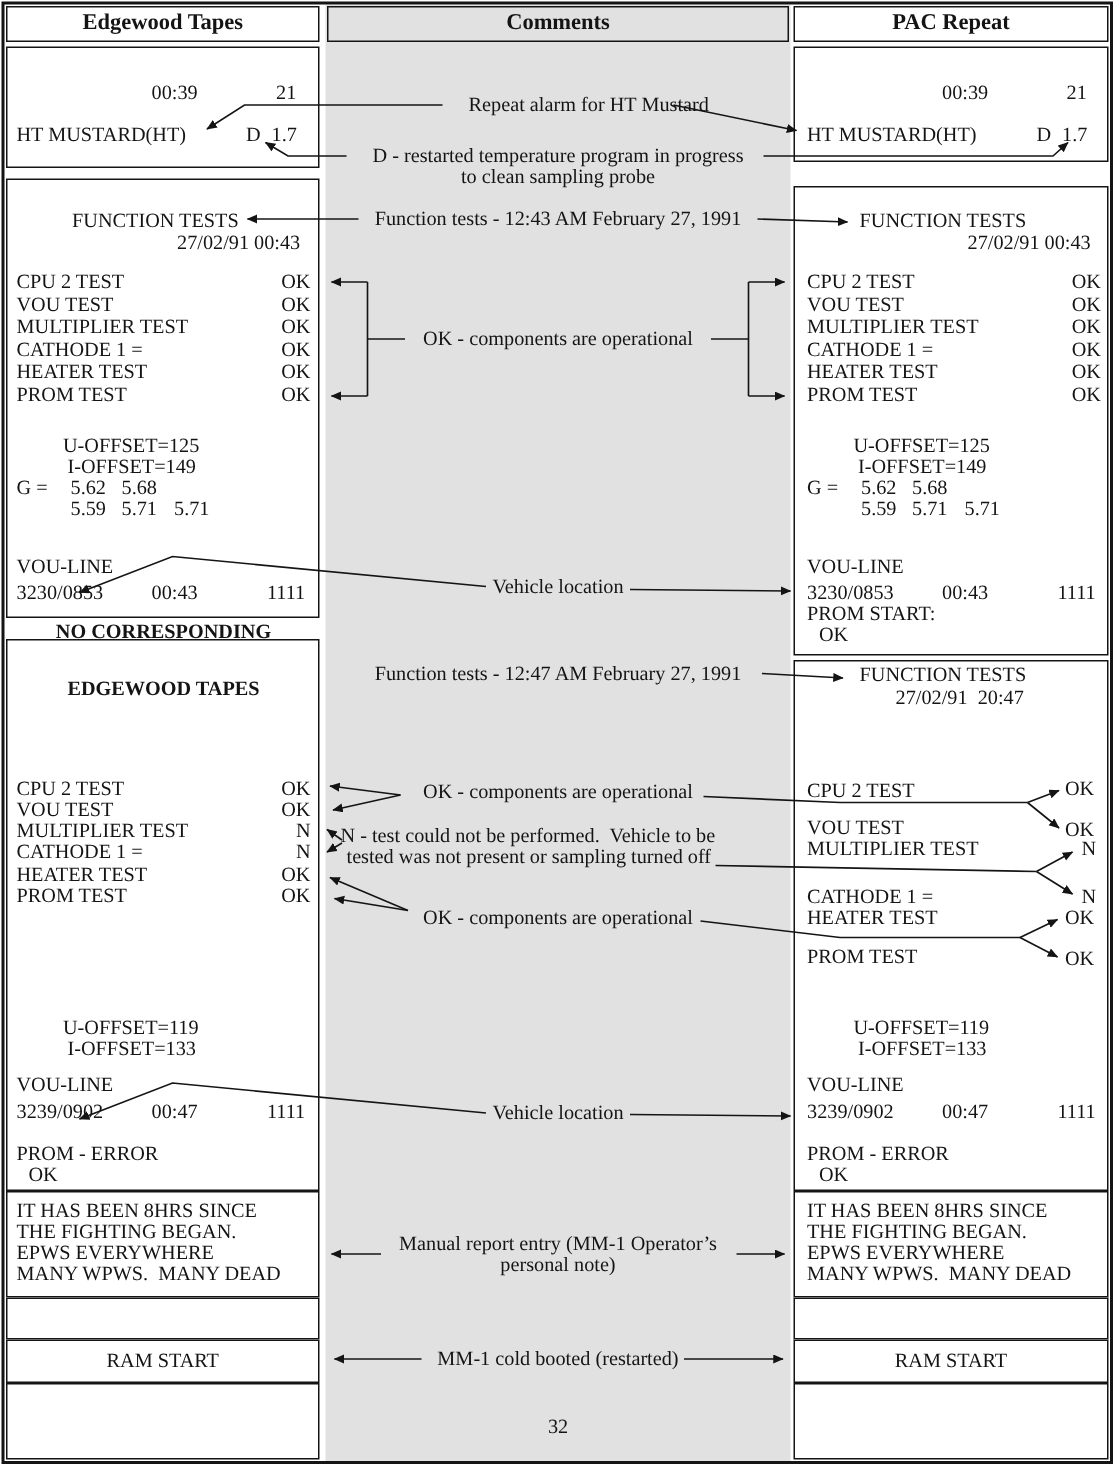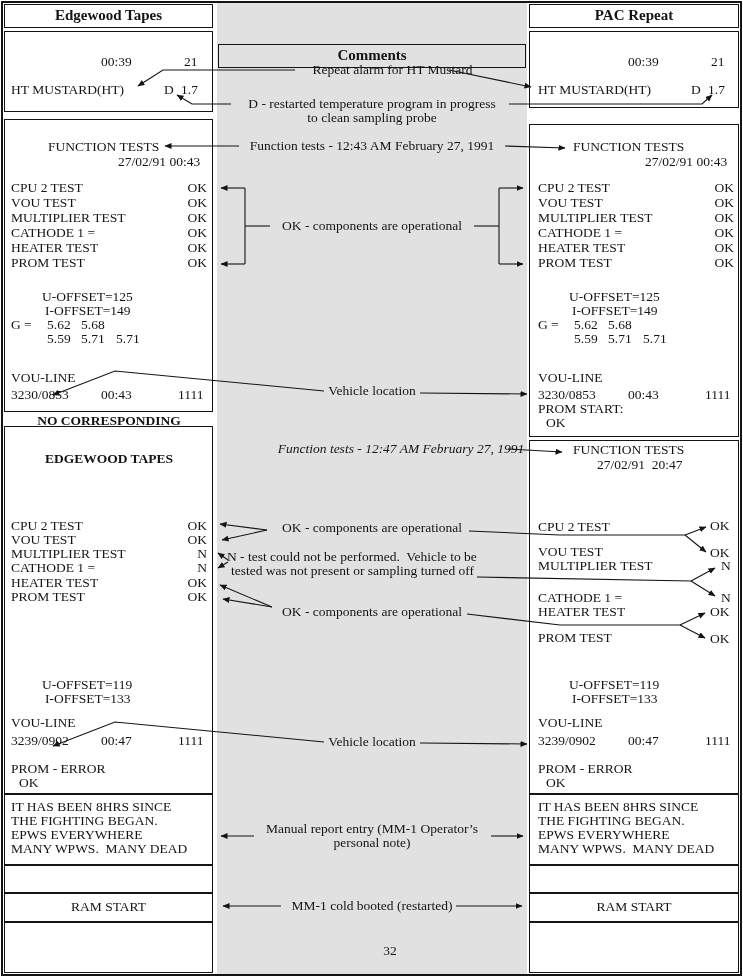--- a/index.html
+++ b/index.html
@@ -1,21 +1,21 @@
 <!DOCTYPE html>
 <html><head>
 <meta charset="utf-8">
 <style>
   html,body{margin:0;padding:0;}
   body{width:743px;height:977px;position:relative;background:#fff;
        font-family:"Liberation Serif","DejaVu Serif",serif;color:#141414;overflow:hidden;}
   .outer{position:absolute;left:1px;top:1px;width:737px;height:971px;border:2px solid #141414;}
   .grayband{position:absolute;left:217px;top:3px;width:310px;height:971px;background:#e1e1e1;}
   .box{position:absolute;background:#fff;border:1.5px solid #141414;box-sizing:border-box;}
-  .gbox{position:absolute;background:#e1e1e1;border:1.5px solid #141414;box-sizing:border-box;margin-top:40px;}
+  .gbox{position:absolute;background:#e1e1e1;border:1.5px solid #141414;box-sizing:border-box;}
   .hdr{font-weight:bold;font-size:15px;text-align:center;line-height:21px;}
   .t{position:absolute;font-size:13.5px;line-height:14px;white-space:pre;z-index:3;}
   .b{font-weight:bold;}
   .c{text-align:center;}
   .rows{position:absolute;z-index:3;font-size:13.5px;}
   .trow{display:flex;justify-content:space-between;white-space:pre;}
   .lh149 .trow{line-height:14.9px;}
   .lh141 .trow{line-height:14.15px;}
   svg.overlay{position:absolute;left:0;top:0;z-index:5;pointer-events:none;}
 </style>
@@ -158,30 +158,30 @@
 
 <div class="t c" style="left:4px;top:900px;width:209px;">RAM START</div>
 <div class="t c" style="left:529px;top:900px;width:210px;">RAM START</div>
 
 <div class="t c" style="left:218px;top:63px;width:349px;">Repeat alarm for HT Mustard</div>
 <div class="t c" style="left:218px;top:97px;width:308px;">D - restarted temperature program in progress</div>
 <div class="t c" style="left:218px;top:111px;width:308px;">to clean sampling probe</div>
 <div class="t c" style="left:218px;top:139px;width:308px;">Function tests - 12:43 AM February 27, 1991</div>
 <div class="t c" style="left:218px;top:219px;width:308px;">OK - components are operational</div>
 <div class="t c" style="left:218px;top:384px;width:308px;">Vehicle location</div>
-<div class="t c" style="left:218px;top:442px;width:366px;font-style:italic;">Function tests - 12:47 AM February 27, 1991</div>
+<div class="t c" style="left:218px;top:442px;width:308px;">Function tests - 12:47 AM February 27, 1991</div>
 <div class="t c" style="left:218px;top:521px;width:308px;">OK - components are operational</div>
 <div class="t" style="left:227px;top:550px;">N - test could not be performed.  Vehicle to be</div>
 <div class="t" style="left:231px;top:564px;">tested was not present or sampling turned off</div>
 <div class="t c" style="left:218px;top:605px;width:308px;">OK - components are operational</div>
 <div class="t c" style="left:218px;top:735px;width:308px;">Vehicle location</div>
 <div class="t c" style="left:218px;top:822px;width:308px;">Manual report entry (MM-1 Operator’s</div>
 <div class="t c" style="left:218px;top:836px;width:308px;">personal note)</div>
 <div class="t c" style="left:218px;top:899px;width:308px;">MM-1 cold booted (restarted)</div>
-<div class="t c" style="left:236px;top:944px;width:308px;">32</div>
+<div class="t c" style="left:218px;top:944px;width:308px;">32</div>
 
 <svg class="overlay" width="743" height="977" viewBox="0 0 743 977">
   <defs>
     <marker id="ah" markerWidth="8" markerHeight="7" refX="6.5" refY="3" orient="auto" markerUnits="userSpaceOnUse">
       <path d="M0,0 L7,3 L0,6 Z" fill="#141414"></path>
     </marker>
   </defs>
   <g stroke="#141414" stroke-width="1.1" fill="none">
     <path d="M295,70 L163,70 L138,86" marker-end="url(#ah)"></path>
     <path d="M449,70 L531,87" marker-end="url(#ah)"></path>

